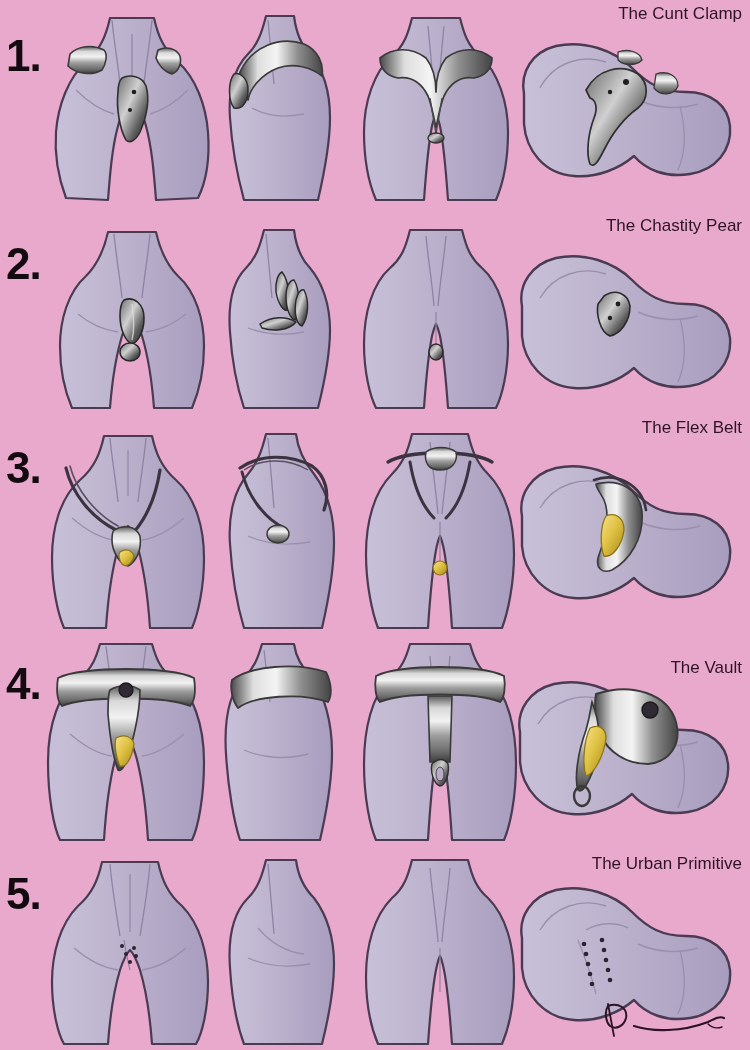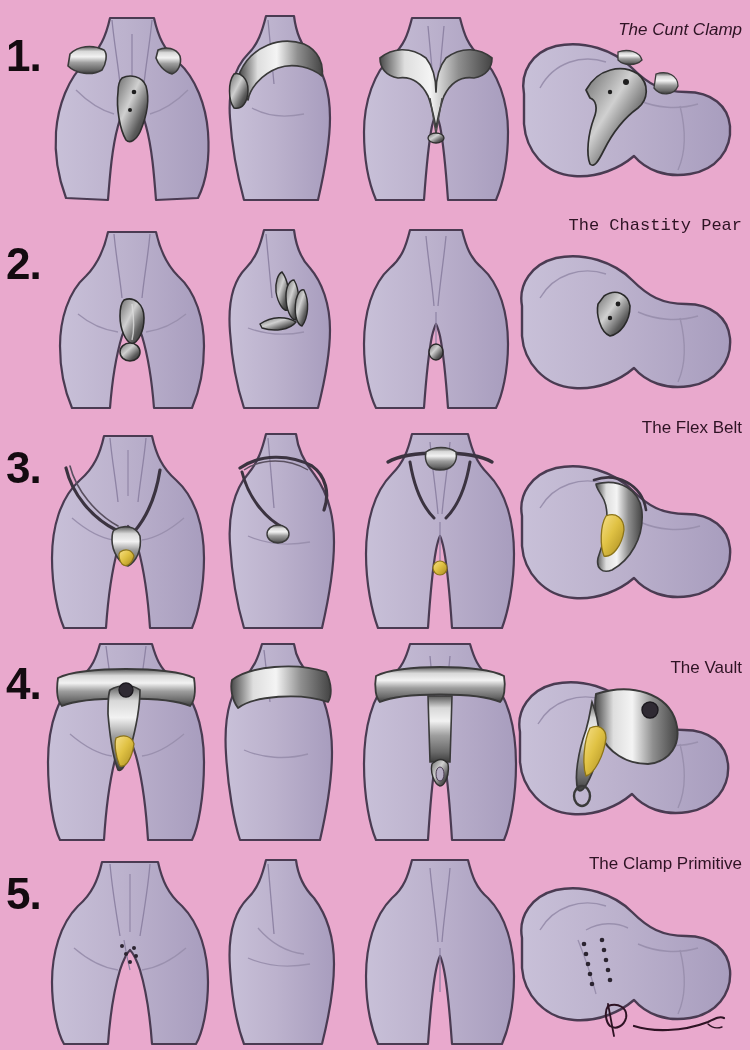--- a/index.html
+++ b/index.html
@@ -83,21 +83,21 @@
         <stop offset="0%" stop-color="#6d6d6d"></stop>
         <stop offset="40%" stop-color="#d0d0d0"></stop>
         <stop offset="72%" stop-color="#5b5b5b"></stop>
         <stop offset="100%" stop-color="#262626"></stop>
       </linearGradient>
     </defs>
   </svg>
 
   <div class="row" style="top:0px;height:210px;">
     <div class="row-number" style="top:34px;">1.</div>
-    <div class="row-label" style="top:20px;font-style:italic;">The Cunt Clamp</div>
+    <div class="row-label" style="top:4px;">The Cunt Clamp</div>
 
     <div class="fig" style="left:48px;top:14px;">
       <svg width="170" height="190" viewBox="0 0 170 190">
         <path d="M62,4 C58,22 52,36 38,48 C20,64 10,92 8,118 C6,146 12,168 18,184 L60,186 C62,160 64,134 70,112 C74,96 80,86 84,82 C88,86 94,96 98,112 C104,134 106,160 108,186 L150,184 C158,168 162,146 160,118 C158,92 148,64 130,48 C116,36 110,22 106,4 Z" fill="url(#bodyGrad)" stroke="#4a3b52" stroke-width="2.2" stroke-linejoin="round"></path>
         <path d="M64,6 C66,28 70,50 72,70" fill="none" stroke="#8e83a4" stroke-width="1.3"></path>
         <path d="M104,6 C102,28 98,50 96,70" fill="none" stroke="#8e83a4" stroke-width="1.3"></path>
         <path d="M84,20 L84,66" fill="none" stroke="#8e83a4" stroke-width="1.2"></path>
         <path d="M28,76 C40,88 52,96 66,100" fill="none" stroke="#9a90ae" stroke-width="1.4"></path>
         <path d="M140,76 C128,88 116,96 102,100" fill="none" stroke="#9a90ae" stroke-width="1.4"></path>
 
@@ -147,21 +147,21 @@
         <circle cx="112" cy="62" r="2.2" fill="#1e1e1e"></circle>
 
         <path d="M120,22 C130,18 142,22 144,30 C138,36 126,36 120,30 Z" fill="url(#metalGrad)" stroke="#3a3a3a" stroke-width="1.3"></path>
         <path d="M158,44 C170,40 180,46 180,56 C176,66 162,66 156,58 Z" fill="url(#metalGrad)" stroke="#3a3a3a" stroke-width="1.3"></path>
       </svg>
     </div>
   </div>
 
   <div class="row" style="top:210px;height:200px;">
     <div class="row-number" style="top:32px;">2.</div>
-    <div class="row-label" style="top:6px;font-family:Liberation Mono, monospace;">The Chastity Pear</div>
+    <div class="row-label" style="top:6px;">The Chastity Pear</div>
 
     <div class="fig" style="left:48px;top:20px;">
       <svg width="170" height="180" viewBox="0 0 170 180">
         <path d="M60,2 C56,20 50,34 38,46 C20,62 12,90 12,116 C12,142 18,164 24,178 L62,178 C64,152 68,126 74,106 C78,94 82,88 84,86 C86,88 90,94 94,106 C100,126 104,152 106,178 L144,178 C150,164 156,142 156,116 C156,90 148,62 130,46 C118,34 112,20 108,2 Z" fill="url(#bodyGrad)" stroke="#4a3b52" stroke-width="2.2" stroke-linejoin="round"></path>
         <path d="M66,4 C68,26 72,48 74,68" fill="none" stroke="#8e83a4" stroke-width="1.3"></path>
         <path d="M102,4 C100,26 96,48 94,68" fill="none" stroke="#8e83a4" stroke-width="1.3"></path>
         <path d="M30,84 C42,94 56,100 70,102" fill="none" stroke="#9a90ae" stroke-width="1.3"></path>
         <path d="M138,84 C126,94 112,100 98,102" fill="none" stroke="#9a90ae" stroke-width="1.3"></path>
 
         <path d="M76,70 C86,66 96,74 96,88 C96,102 90,112 84,114 C78,112 72,100 72,86 C72,76 74,72 76,70 Z" fill="url(#darkMetal)" stroke="#2a2a2a" stroke-width="1.6"></path>
@@ -325,21 +325,21 @@
         <path d="M96,34 C104,54 106,78 98,100 C92,116 86,126 82,122 C78,110 82,84 90,62 C94,48 95,38 96,34 Z" fill="url(#metalGrad)" stroke="#3a3a3a" stroke-width="1.7"></path>
         <path d="M94,60 C102,56 110,60 110,70 C108,88 98,106 90,108 C86,96 88,72 94,60 Z" fill="url(#goldGrad)" stroke="#8c7418" stroke-width="1.3"></path>
         <circle cx="154" cy="42" r="8" fill="#2f2a33" stroke="#1c191f" stroke-width="1.4"></circle>
         <ellipse cx="86" cy="128" rx="8" ry="10" fill="none" stroke="#3a3a3a" stroke-width="2.4"></ellipse>
       </svg>
     </div>
   </div>
 
   <div class="row" style="top:850px;height:200px;">
     <div class="row-number" style="top:22px;">5.</div>
-    <div class="row-label" style="top:4px;">The Clamp Primitive</div>
+    <div class="row-label" style="top:4px;">The Urban Primitive</div>
 
     <div class="fig" style="left:42px;top:10px;">
       <svg width="176" height="186" viewBox="0 0 176 186">
         <path d="M60,2 C56,20 50,34 36,46 C18,64 10,94 10,122 C10,150 16,174 22,184 L66,184 C68,156 72,130 78,110 C82,98 86,92 88,90 C90,92 94,98 98,110 C104,130 108,156 110,184 L154,184 C160,174 166,150 166,122 C166,94 158,64 140,46 C126,34 120,20 116,2 Z" fill="url(#bodyGrad)" stroke="#4a3b52" stroke-width="2.2" stroke-linejoin="round"></path>
         <path d="M68,4 C70,28 74,52 78,76" fill="none" stroke="#8e83a4" stroke-width="1.3"></path>
         <path d="M108,4 C106,28 102,52 98,76" fill="none" stroke="#8e83a4" stroke-width="1.3"></path>
         <path d="M88,14 L88,72" fill="none" stroke="#8e83a4" stroke-width="1.1"></path>
         <path d="M32,88 C46,100 62,108 76,110" fill="none" stroke="#9a90ae" stroke-width="1.3"></path>
         <path d="M144,88 C130,100 114,108 100,110" fill="none" stroke="#9a90ae" stroke-width="1.3"></path>
         <path d="M82,80 C84,92 86,102 88,110" fill="none" stroke="#8e83a4" stroke-width="1.2"></path>

